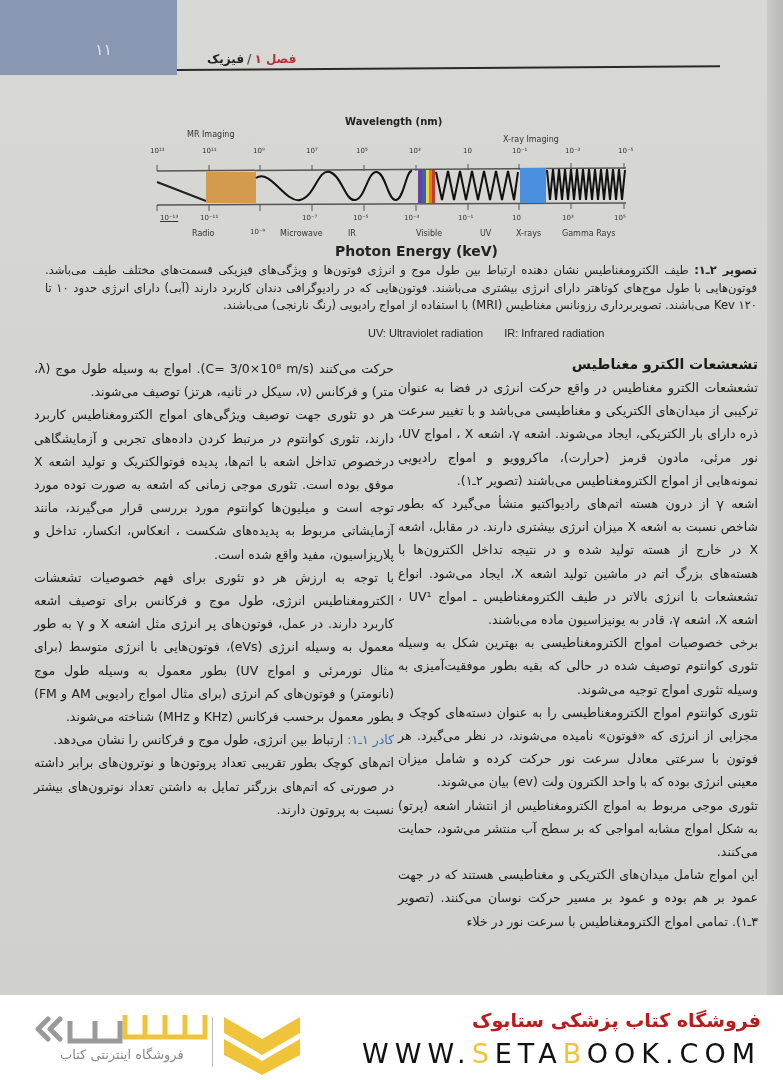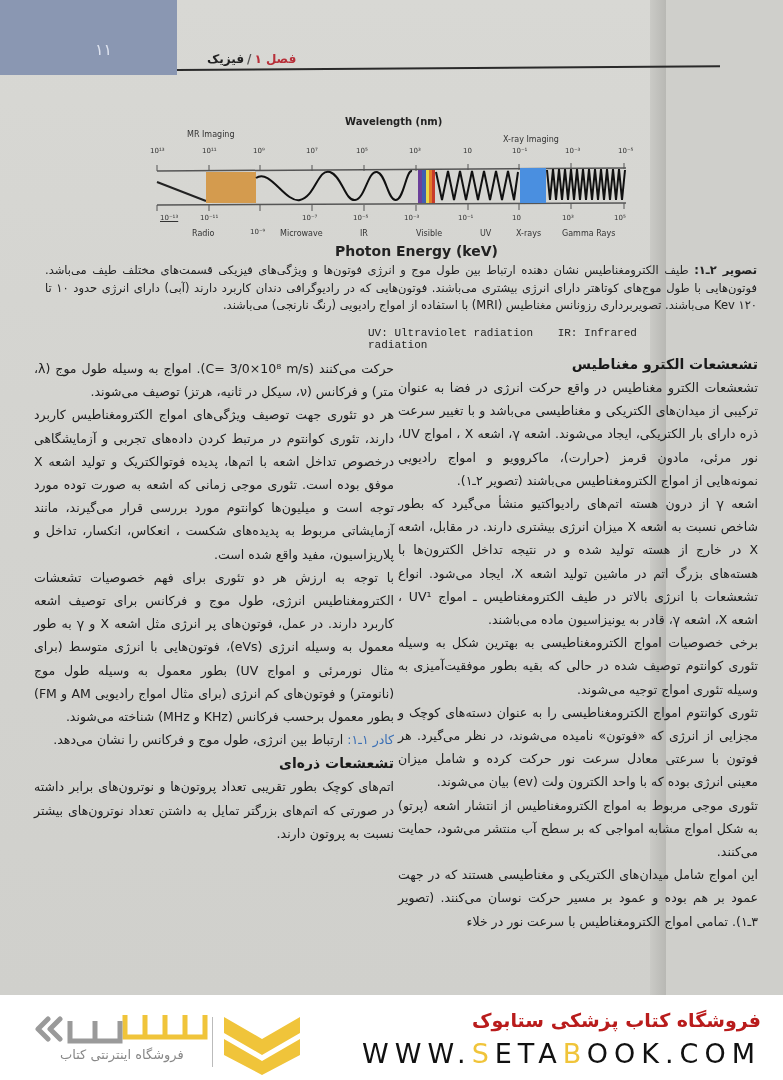--- a/index.html
+++ b/index.html
@@ -4,21 +4,21 @@
 <style>
   * { box-sizing: border-box; margin: 0; padding: 0; }
   html, body { width: 783px; height: 1080px; overflow: hidden; }
   body {
     background: #cfcfcb;
     font-family: "DejaVu Sans", sans-serif;
     color: #1d1d1d;
     position: relative;
   }
   .page {
-    position: absolute; left: 0; top: 0; width: 666px; height: 995px;
+    position: absolute; left: 0; top: 0; width: 783px; height: 995px;
     background: linear-gradient(180deg, #d8d8d4 0%, #d4d4d0 40%, #d0d0cc 100%);
   }
   .side-shade {
     position: absolute; right: 0; top: 0; width: 16px; height: 995px;
     background: linear-gradient(90deg, #cacac6, #b8b8b4);
   }
   .page-tab {
     position: absolute; left: 0; top: 0; width: 177px; height: 75px;
     background: #8a97b2;
   }
@@ -47,21 +47,21 @@
   .region-label { position: absolute; font-size: 8px; color: #333; }
 
   
   .caption {
     position: absolute; left: 45px; top: 262px; width: 712px;
     direction: rtl; text-align: justify; font-size: 11.5px; line-height: 17.5px; color: #222;
   }
   .caption .cap-label { font-weight: bold; }
   .caption-en {
     position: absolute; left: 368px; top: 327px; font-size: 11px;
-    font-family: Liberation Mono, monospace; color: #222; direction: ltr;
+    font-family: Liberation Sans, sans-serif; color: #222; direction: ltr;
   }
   .caption-en span { margin-right: 18px; }
 
   
   .col {
     position: absolute; direction: rtl; text-align: justify;
     font-size: 12.5px; line-height: 23.2px; color: #202020;
   }
   .col-right { left: 398px; top: 352px; width: 360px; }
   .col-left { left: 34px; top: 357px; width: 360px; }
@@ -165,21 +165,21 @@
     <div class="tick-label" style="left:162px;top:106px;">10⁻⁷</div>
     <div class="tick-label" style="left:213px;top:106px;">10⁻⁵</div>
     <div class="tick-label" style="left:264px;top:106px;">10⁻³</div>
     <div class="tick-label" style="left:318px;top:106px;">10⁻¹</div>
     <div class="tick-label" style="left:372px;top:106px;">10</div>
     <div class="tick-label" style="left:422px;top:106px;">10³</div>
     <div class="tick-label" style="left:474px;top:106px;">10⁵</div>
 
     <div class="region-label" style="left:52px;top:121px;">Radio</div>
     <div class="region-label" style="left:140px;top:121px;">Microwave</div>
-    <div class="region-label" style="left:220px;top:121px;">IR</div>
+    <div class="region-label" style="left:208px;top:121px;">IR</div>
     <div class="region-label" style="left:276px;top:121px;">Visible</div>
     <div class="region-label" style="left:340px;top:121px;">UV</div>
     <div class="region-label" style="left:376px;top:121px;">X-rays</div>
     <div class="region-label" style="left:422px;top:121px;">Gamma Rays</div>
 
     <div class="fig-title-bottom">Photon Energy (keV)</div>
   </div>
 
   <div class="caption">
     <span class="cap-label">تصویر ۲ـ۱:</span>
@@ -201,21 +201,20 @@
   </div>
 
   <div class="col col-left">
     <p>حرکت می‌کنند (C= 3/0×10⁸ m/s). امواج به وسیله طول موج (λ، متر) و فرکانس (ν، سیکل در ثانیه، هرتز) توصیف می‌شوند.</p>
     <p>هر دو تئوری جهت توصیف ویژگی‌های امواج الکترومغناطیس کاربرد دارند، تئوری کوانتوم در مرتبط کردن داده‌های تجربی و آزمایشگاهی درخصوص تداخل اشعه با اتم‌ها، پدیده فوتوالکتریک و تولید اشعه X موفق بوده است. تئوری موجی زمانی که اشعه به صورت توده مورد توجه است و میلیون‌ها کوانتوم مورد بررسی قرار می‌گیرند، مانند آزمایشاتی مربوط به پدیده‌های شکست ، انعکاس، انکسار، تداخل و پلاریزاسیون، مفید واقع شده است.</p>
     <p>با توجه به ارزش هر دو تئوری برای فهم خصوصیات تشعشات الکترومغناطیس انرژی، طول موج و فرکانس برای توصیف اشعه کاربرد دارند. در عمل، فوتون‌های پر انرژی مثل اشعه X و γ به طور معمول به وسیله انرژی (eVs)، فوتون‌هایی با انرژی متوسط (برای مثال نورمرئی و امواج UV) بطور معمول به وسیله طول موج (نانومتر) و فوتون‌های کم انرژی (برای مثال امواج رادیویی AM و FM) بطور معمول برحسب فرکانس (KHz و MHz) شناخته می‌شوند.</p>
     <p>
       <span class="box-label">کادر ۱ـ۱:</span>
       <span>ارتباط بین انرژی، طول موج و فرکانس را نشان می‌دهد.</span>
     </p>
-    <div class="heading">تشعشعات ذره‌ای</div>
     <p>اتم‌های کوچک بطور تقریبی تعداد پروتون‌ها و نوترون‌های برابر داشته در صورتی که اتم‌های بزرگتر تمایل به داشتن تعداد نوترون‌های بیشتر نسبت به پروتون دارند.</p>
   </div>
 </div>
 
 <div class="banner">
   <div class="logo-word">
     <svg width="180" height="42">
       <g fill="none" stroke="#9a9a9a" stroke-width="5" stroke-linecap="round">
         <path d="M8,22 L18,12 M8,22 L18,32"></path>
         <path d="M20,22 L30,12 M20,22 L30,32"></path>

